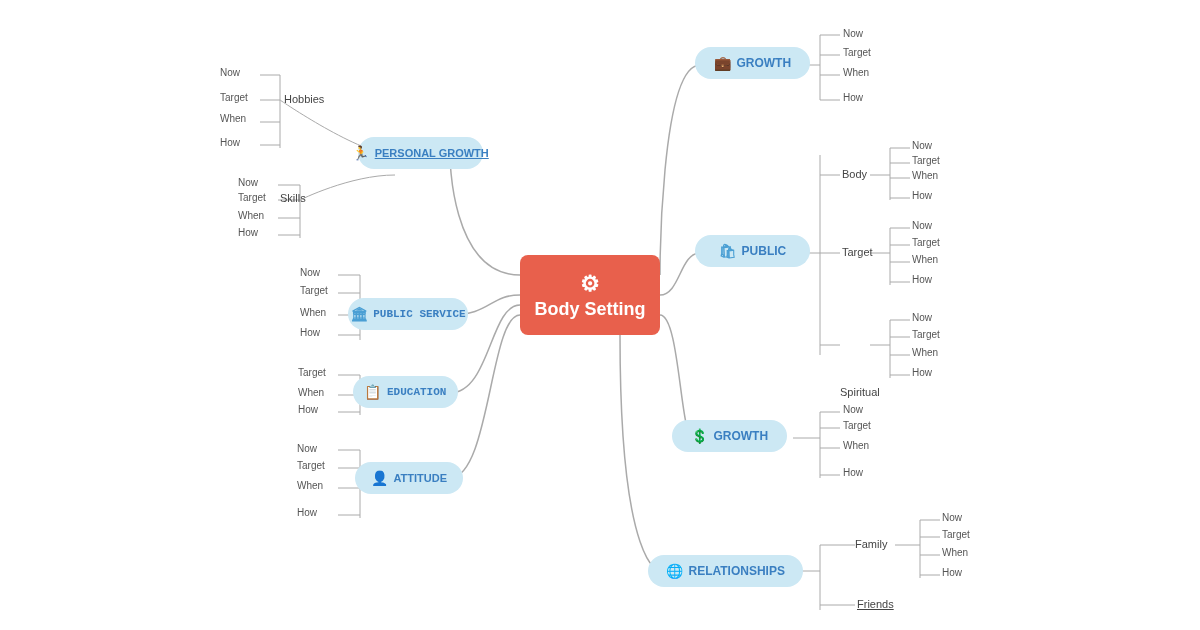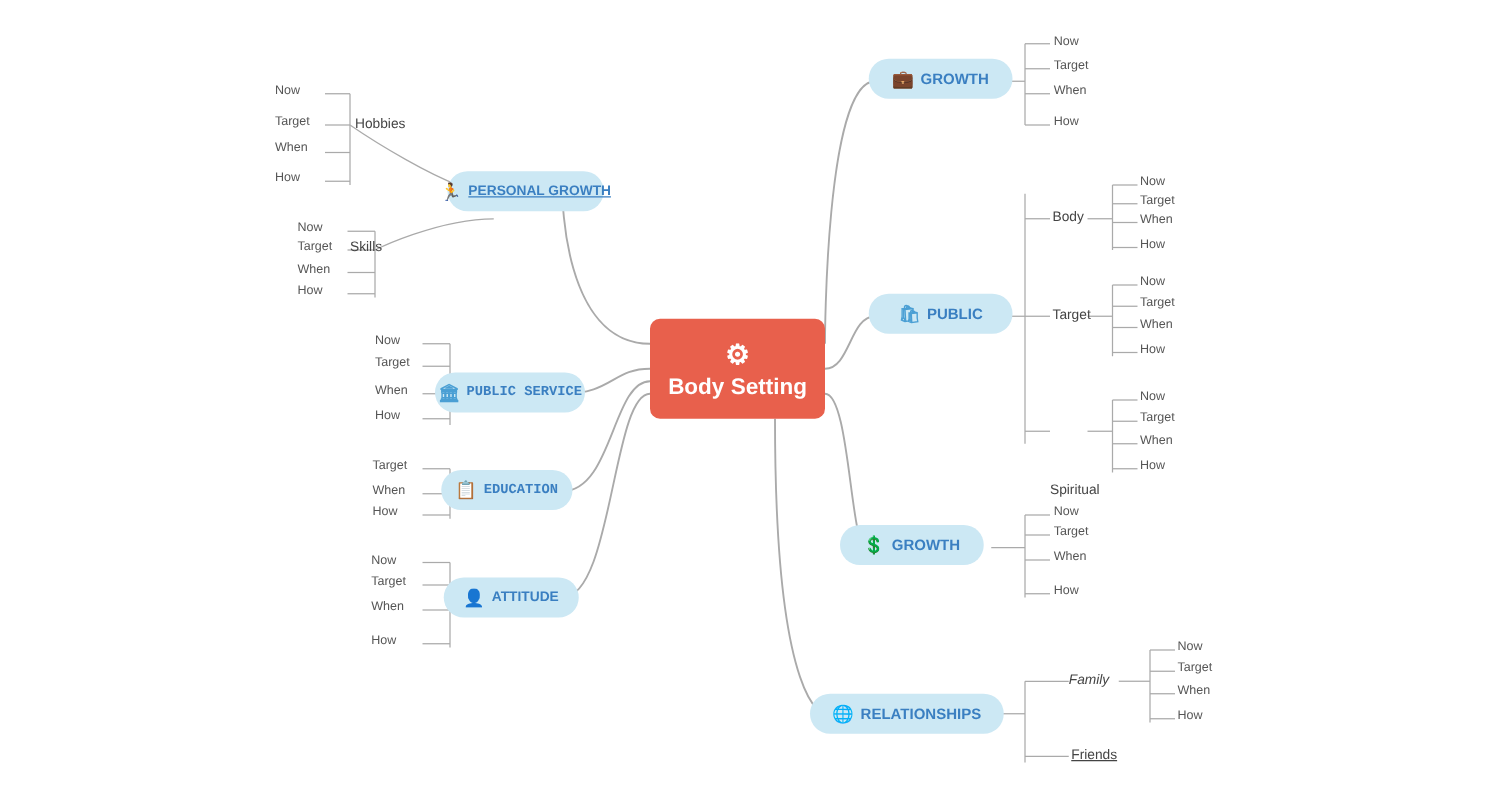--- a/index.html
+++ b/index.html
@@ -233,21 +233,21 @@
 <span class="leaf-label" style="left:843px;top:404px;">Now</span>
 <span class="leaf-label" style="left:843px;top:420px;">Target</span>
 <span class="leaf-label" style="left:843px;top:440px;">When</span>
 <span class="leaf-label" style="left:843px;top:467px;">How</span>
 
 <div class="branch-node" style="left:648px;top:555px;width:155px;">
   <span class="node-icon">🌐</span>
   <span>RELATIONSHIPS</span>
 </div>
 
-<span class="sub-label" style="left:855px;top:538px;font-style:italic;">Family</span>
+<span class="sub-label" style="left:855px;top:538px;">Family</span>
 
 <span class="leaf-label" style="left:942px;top:512px;">Now</span>
 <span class="leaf-label" style="left:942px;top:529px;">Target</span>
 <span class="leaf-label" style="left:942px;top:547px;">When</span>
 <span class="leaf-label" style="left:942px;top:567px;">How</span>
 
 <span class="sub-label" style="left:857px;top:598px;text-decoration:underline;">Friends</span>
 
 <div class="branch-node" style="left:358px;top:137px;width:125px;">
   <span class="node-icon">🏃</span>

